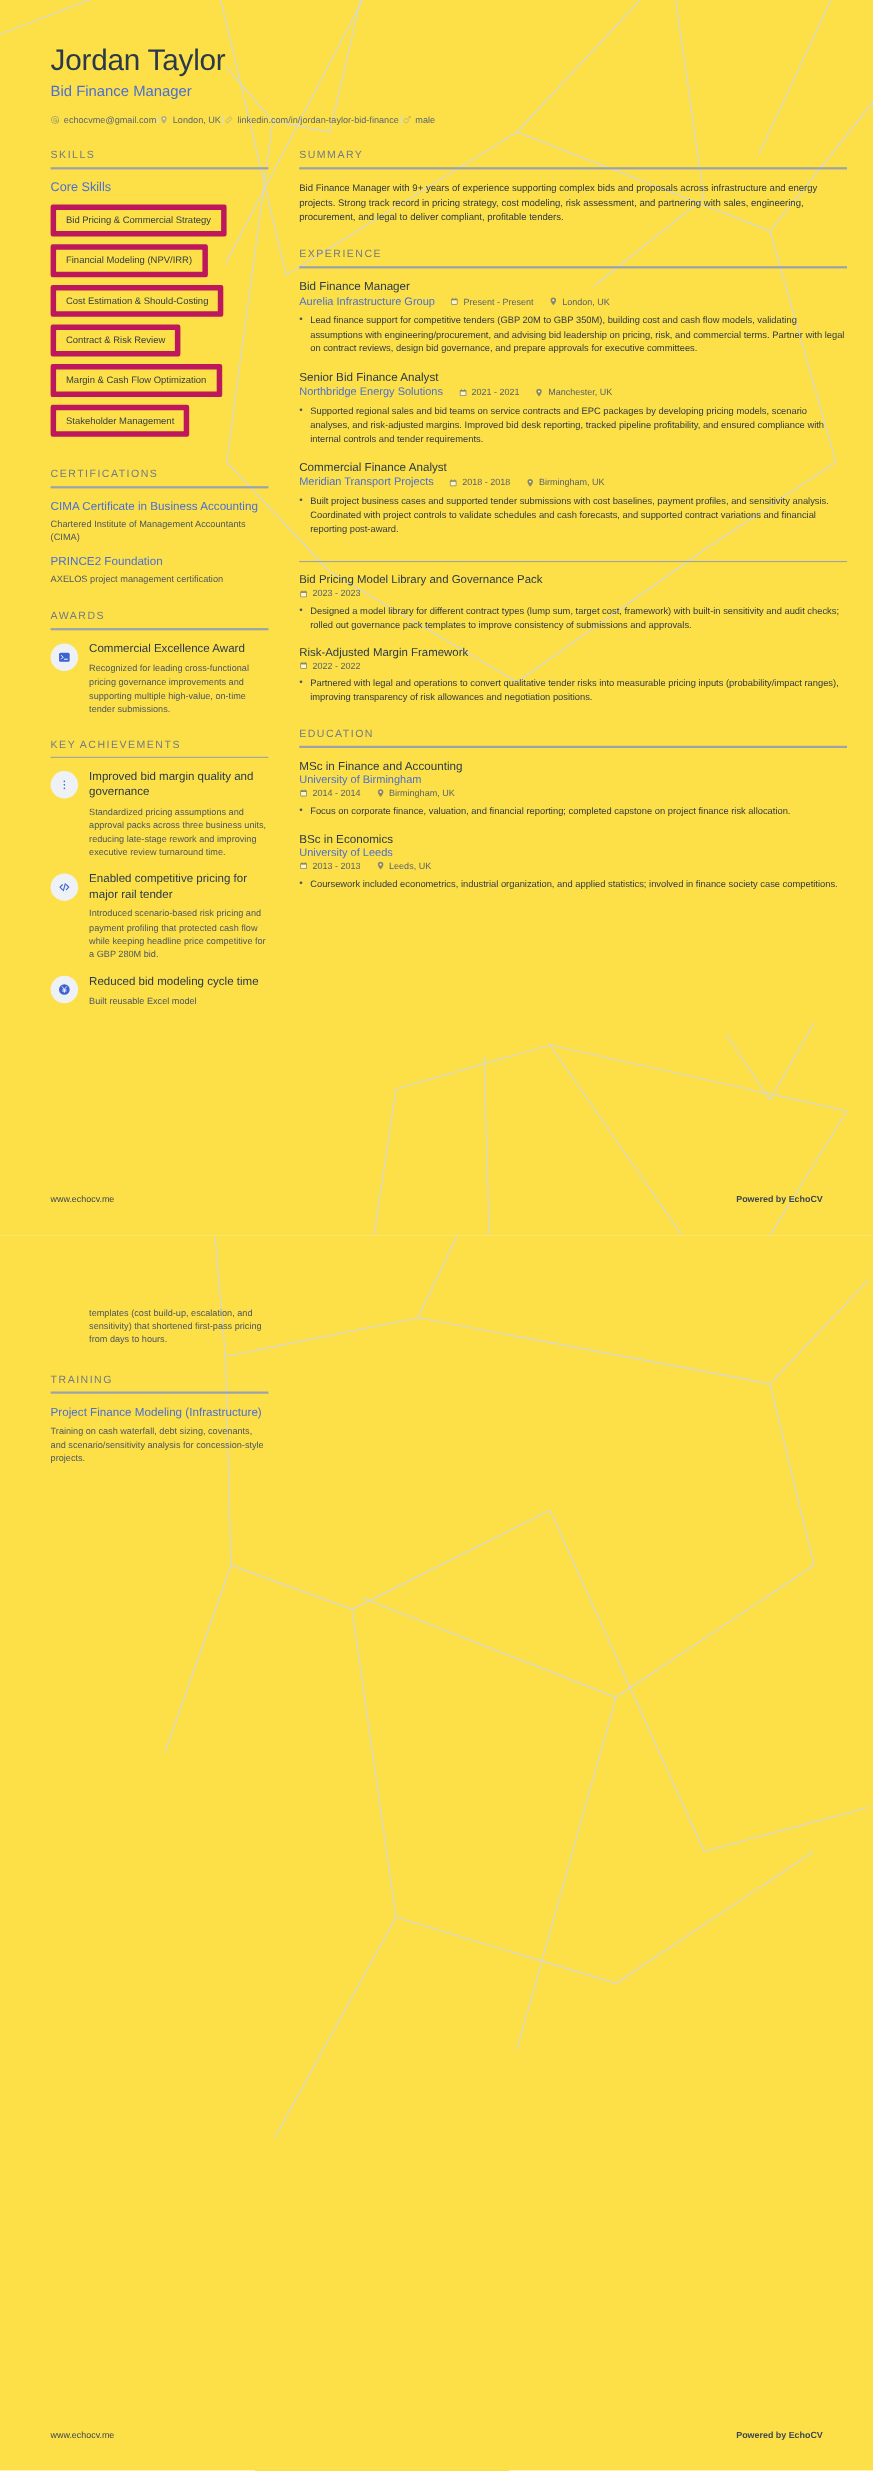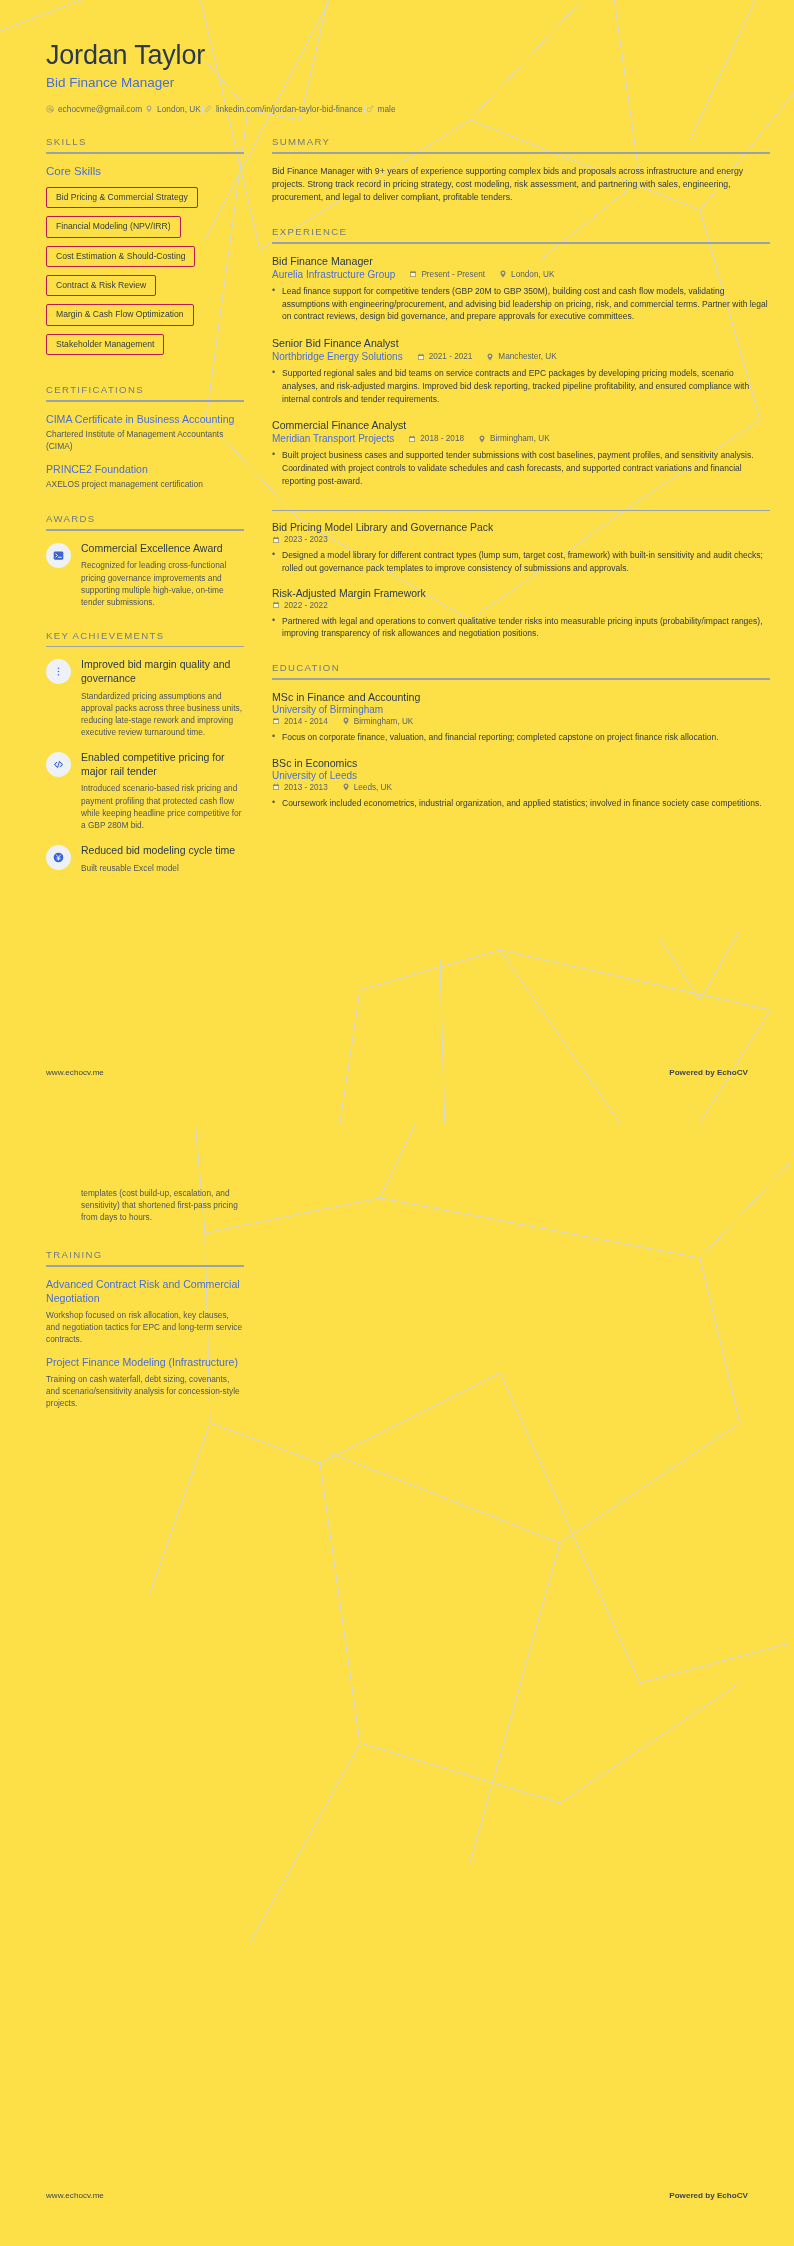--- a/index.html
+++ b/index.html
@@ -42,21 +42,21 @@
   .sec-title {
     font-size:9.6px; letter-spacing:1.35px; color:#717a85;
     text-transform:uppercase; font-weight:400; padding-bottom:5px;
   }
   .sec-rule { height:1.6px; background:#9aa2ab; margin-bottom:11px; }
   .sec { margin-bottom:22px; }
 
   
   .skill-group-title { font-size:11.5px; color:#4a6fd4; margin-bottom:9px; }
   .chip {
-    border:1px solid #be185d; border-radius:2px;
+    border:5px solid #be185d; border-radius:2px;
     padding:5px 9px; font-size:8.6px; color:#333c46;
     display:inline-block; margin-bottom:7px; line-height:1.1;
   }
 
   
   .cert { margin-bottom:11px; }
   .cert-name { font-size:10.6px; color:#4a6fd4; line-height:1.32; }
   .cert-org { font-size:8.4px; color:#4d5662; line-height:1.4; margin-top:2px; }
 
   
@@ -95,21 +95,21 @@
   }
 
   .proj { margin-bottom:13px; }
   .proj-title { font-size:10.4px; color:#2b3a4a; }
   .edu { margin-bottom:13px; }
   .edu-title { font-size:10.6px; color:#2b3a4a; }
   .edu-school { font-size:10px; color:#4a6fd4; margin-top:1px; }
 
   
   .footer {
-    position:absolute; left:46px; right:46px; bottom:46px;
+    position:absolute; left:46px; right:46px; bottom:28px;
     display:flex; justify-content:space-between; align-items:center;
     font-size:8.1px; color:#3d464f; z-index:3;
   }
   .footer .pw { font-weight:700; }
 
   .page-2-body { padding:60px 46px 0 46px; display:flex; gap:28px; align-items:flex-start; }
 </style>
 </head>
 <body>
 
@@ -489,24 +489,20 @@
   <div class="content page-2-body">
     <div class="col-left">
 
       <div class="ach-desc" style="margin-left:35px; margin-bottom:26px;">templates (cost build-up, escalation, and sensitivity) that shortened first-pass pricing from days to hours.</div>
 
       <div class="sec">
         <div class="sec-title">TRAINING</div>
         <div class="sec-rule"></div>
 
         <div class="tr">
-          <div class="tr-name">Advanced Contract Risk and Commercial Negotiation</div>
-          <div class="tr-desc">Workshop focused on risk allocation, key clauses, and negotiation tactics for EPC and long-term service contracts.</div>
-        </div>
-        <div class="tr">
           <div class="tr-name">Project Finance Modeling (Infrastructure)</div>
           <div class="tr-desc">Training on cash waterfall, debt sizing, covenants, and scenario/sensitivity analysis for concession-style projects.</div>
         </div>
       </div>
     </div>
 
     <div class="col-right"></div>
   </div>
 
   <div class="footer">

